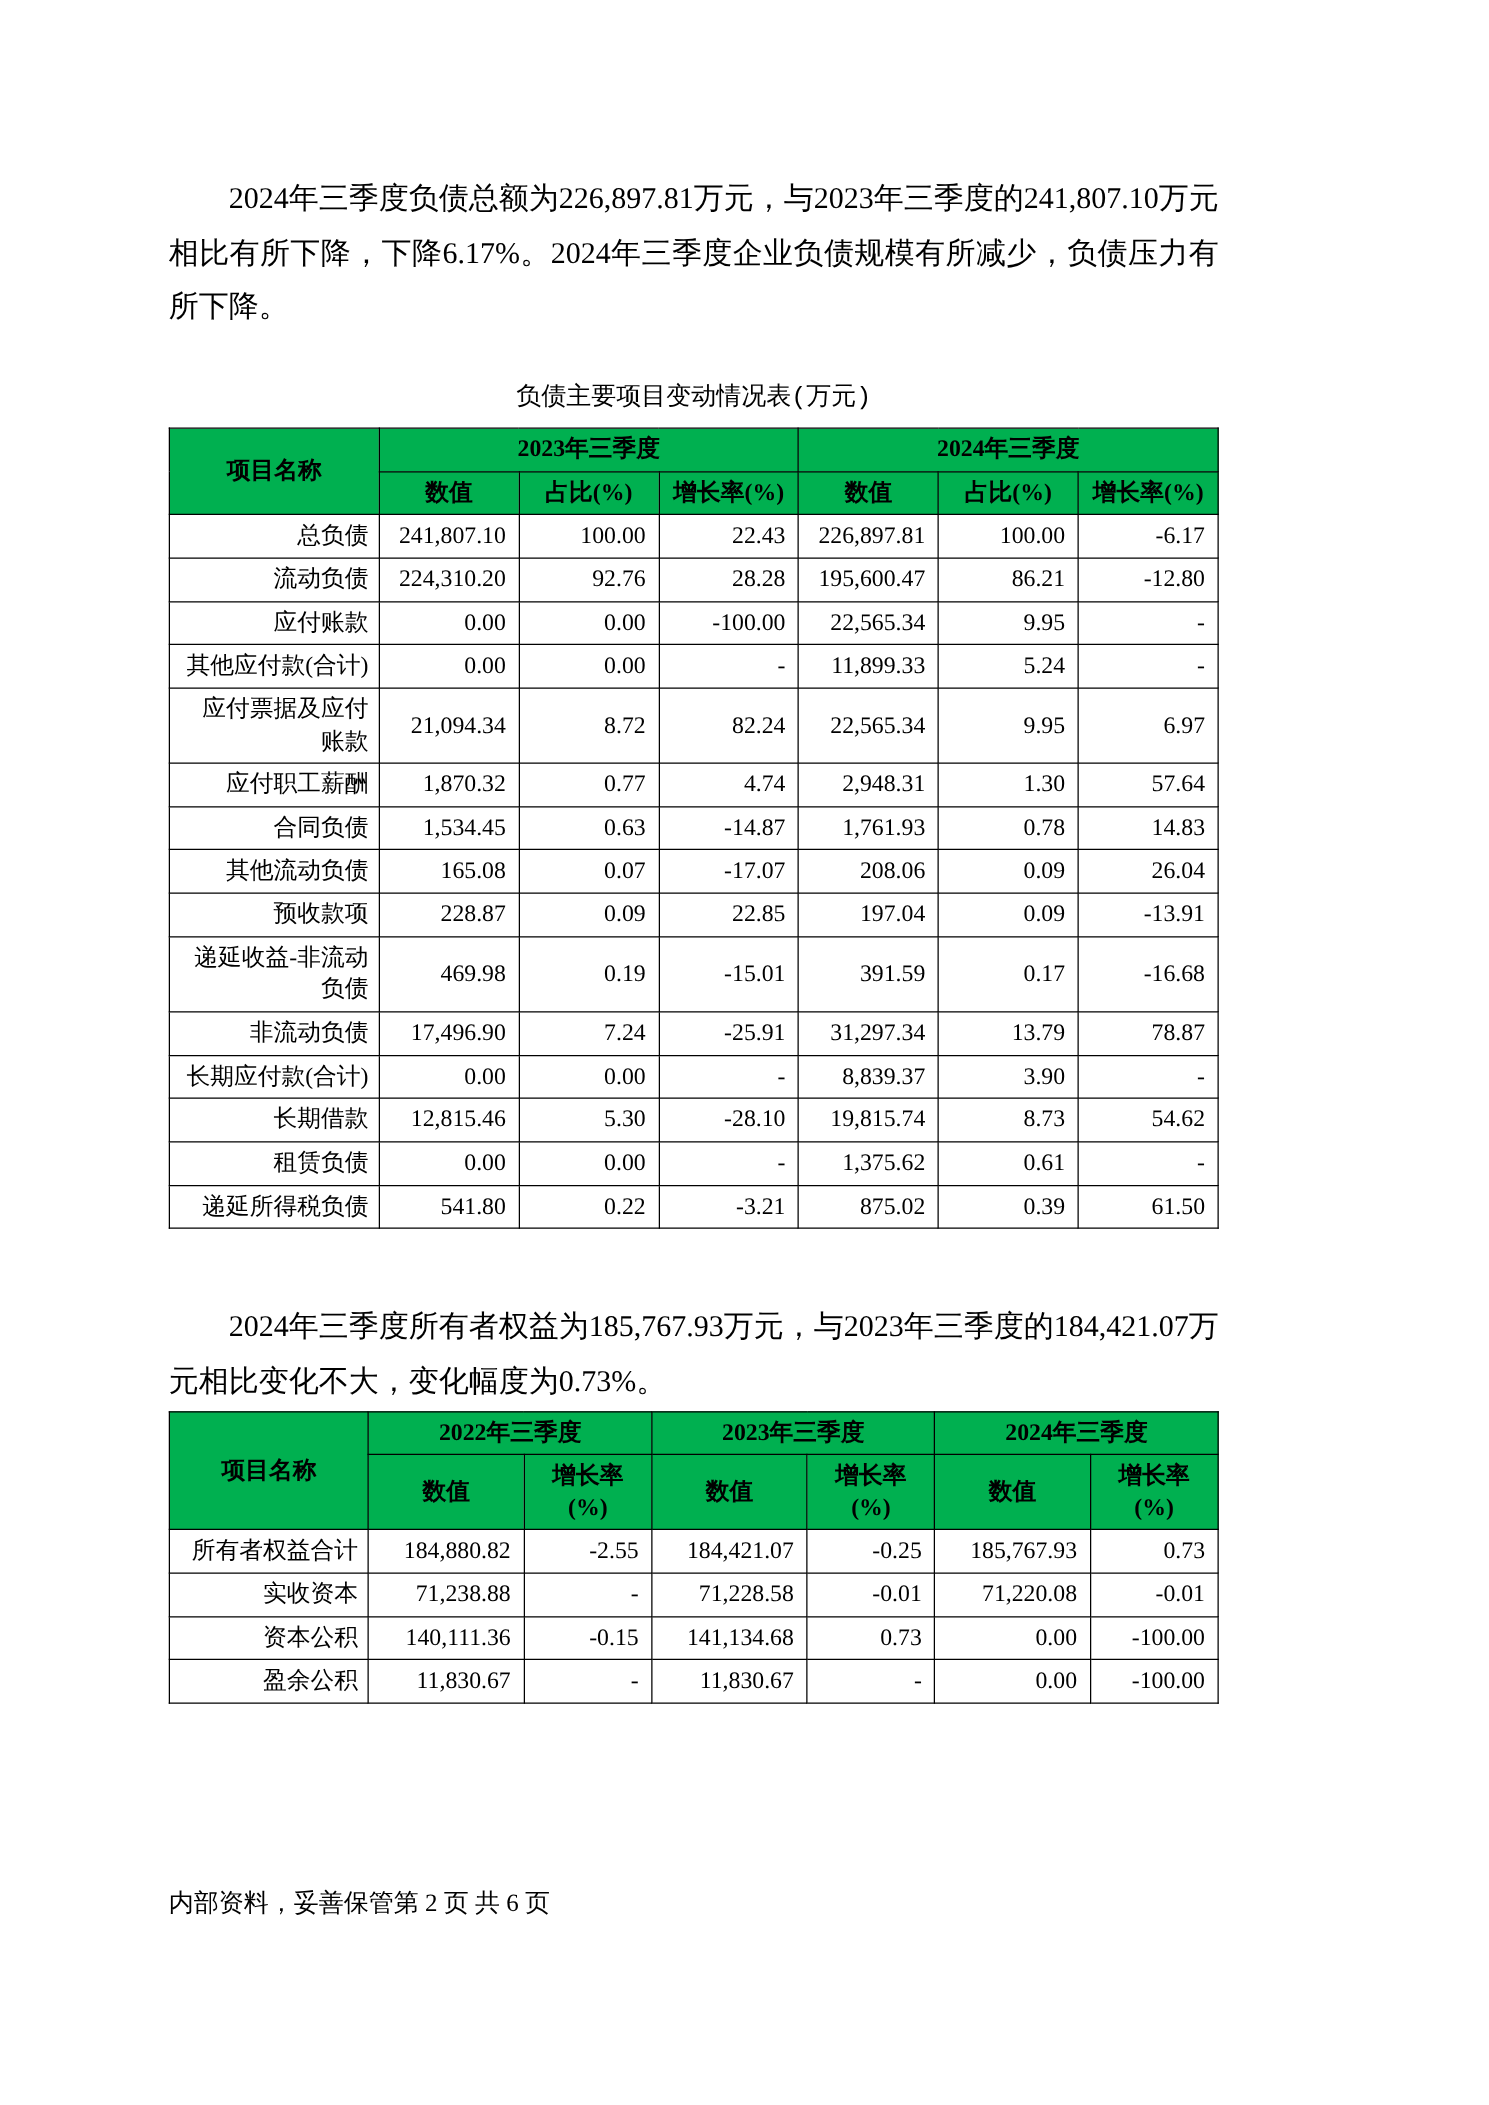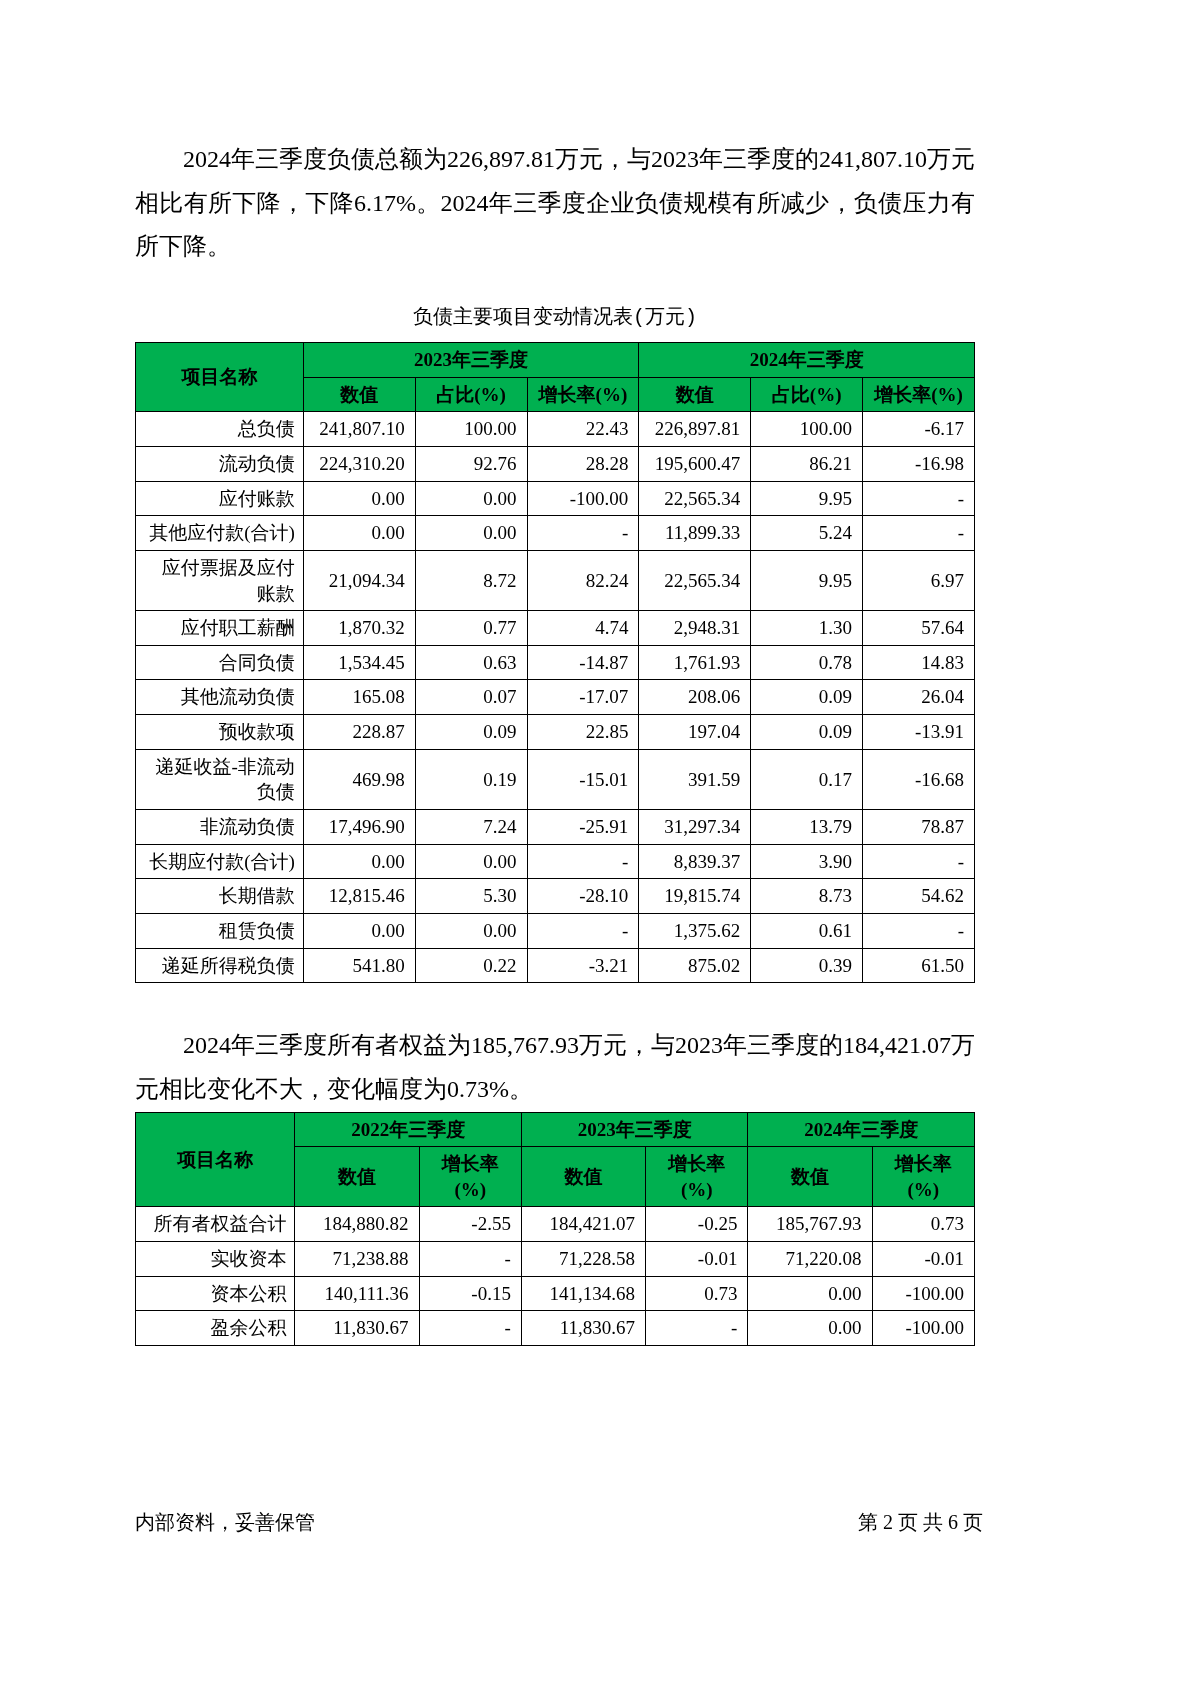--- a/index.html
+++ b/index.html
@@ -23,21 +23,21 @@
     text-align: justify;
   }
   .indent { text-indent: 2em; }
   .heading {
     font-family: "Liberation Sans", "DejaVu Sans", sans-serif;
     font-size: 27px;
     font-weight: bold;
     margin: 24px 0 20px 0;
     text-indent: 2em;
   }
-  .equity-para { margin-top: 41px; }
+  .equity-para { margin-top: 58px; }
   .table-title {
     text-align: center;
     font-size: 20px;
     margin: 34px 0 12px 0;
     font-family: Liberation Mono, monospace;
   }
   .data-table {
     width: 100%;
     border-collapse: collapse;
     table-layout: fixed;
@@ -58,24 +58,23 @@
   .data-table td.name-cell { text-align: right; }
   .data-table td.num-cell { text-align: right; padding-right: 10px; }
   .t1 col { width: 13.333%; }
   .t1 col.c0 { width: 20%; }
   .t2 col.val { width: 14.8%; }
   .t2 col.rate { width: 12.2%; }
   .t2 col.c0 { width: 19%; }
   .footer {
     position: absolute;
     left: 135px;
-    right: 208px;
+    right: 220px;
     bottom: 148px;
     display: flex;
-    justify-content: space-between;
     font-size: 20px;
   }
 </style>
 </head>
 <body>
 
 <div class="page">
 
 
 
@@ -118,21 +117,21 @@
           <td class="num-cell">100.00</td>
           <td class="num-cell">-6.17</td>
         </tr>
         <tr>
           <td class="name-cell">流动负债</td>
           <td class="num-cell">224,310.20</td>
           <td class="num-cell">92.76</td>
           <td class="num-cell">28.28</td>
           <td class="num-cell">195,600.47</td>
           <td class="num-cell">86.21</td>
-          <td class="num-cell">-16.98</td>
+          <td class="num-cell">-12.80</td>
         </tr>
         <tr>
           <td class="name-cell">应付账款</td>
           <td class="num-cell">0.00</td>
           <td class="num-cell">0.00</td>
           <td class="num-cell">-100.00</td>
           <td class="num-cell">22,565.34</td>
           <td class="num-cell">9.95</td>
           <td class="num-cell">-</td>
         </tr>

